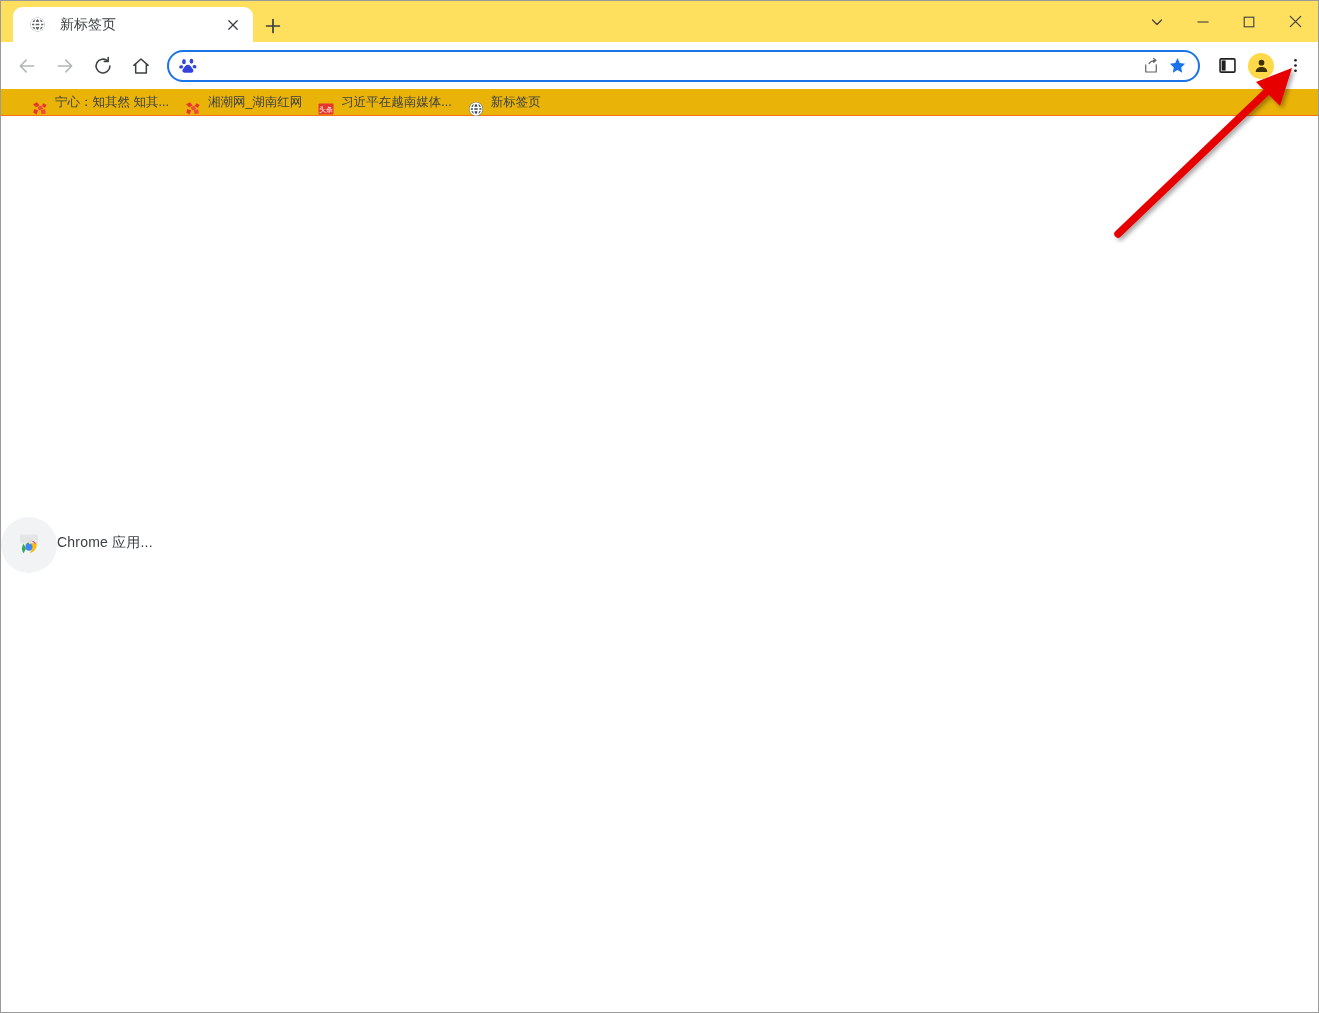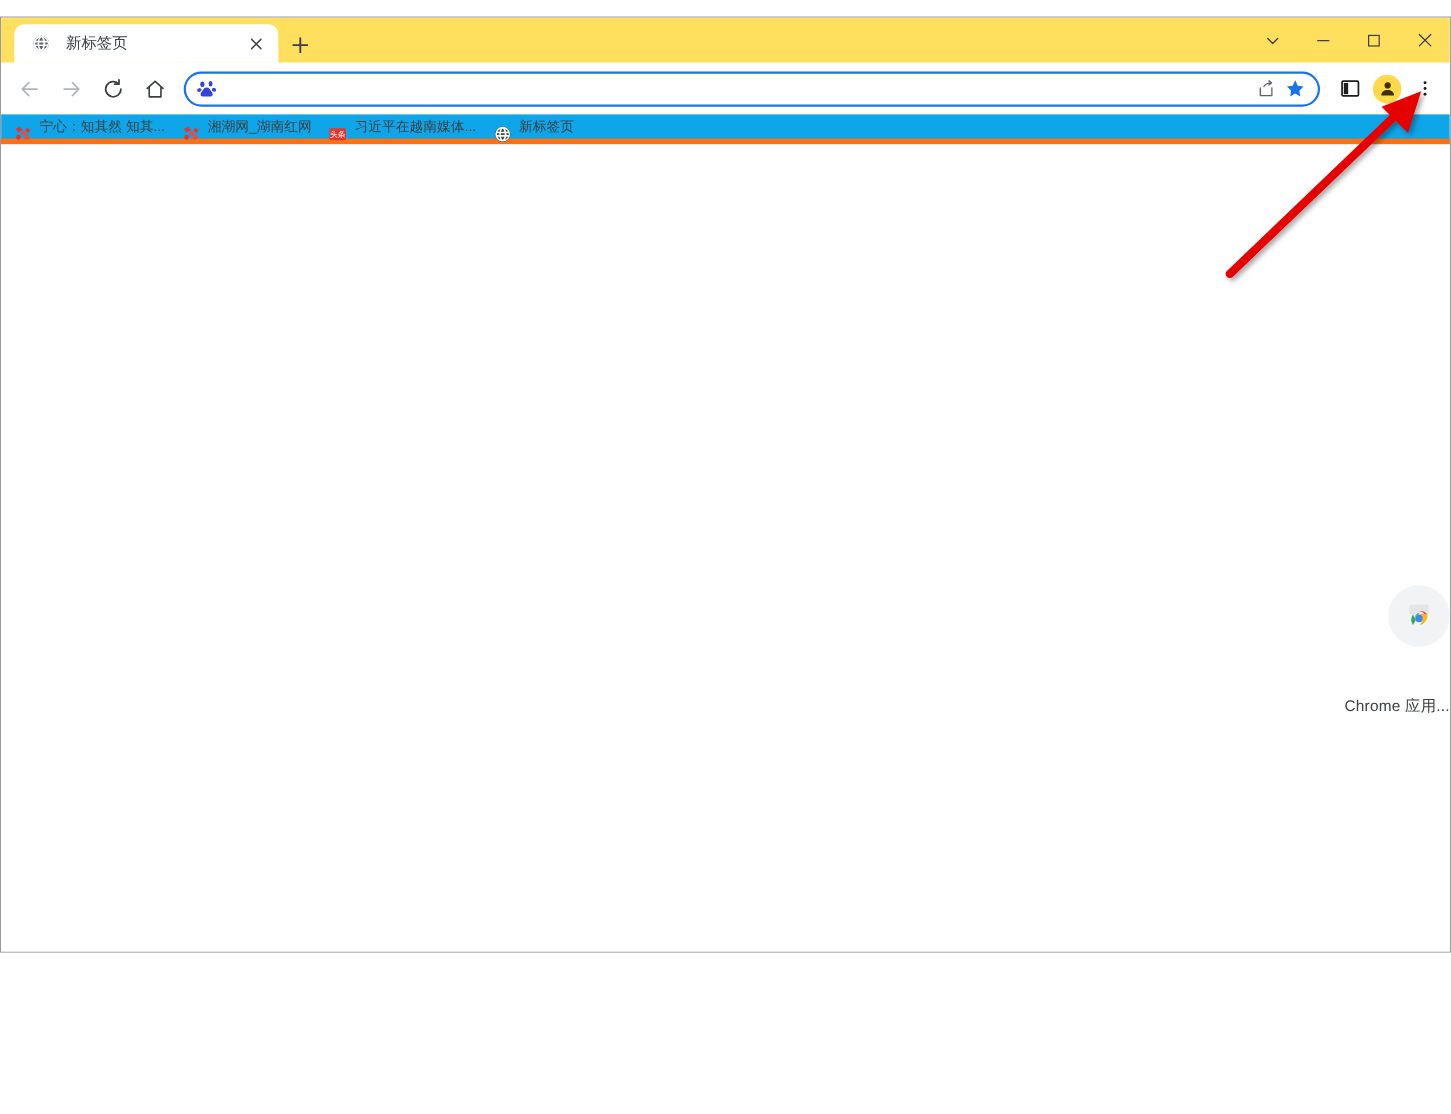--- a/index.html
+++ b/index.html
@@ -11,23 +11,23 @@
     width: 1319px;
     height: 1013px;
     overflow: hidden;
     font-family: "Liberation Sans", "DejaVu Sans", sans-serif;
     -webkit-font-smoothing: antialiased;
   }
 
   
   .window {
     position: absolute;
-    left: 0; top: 15px;
+    left: 0; top: 0;
     width: 1319px;
-    height: 851px;
+    height: 1013px;
     box-sizing: border-box;
     border: 1px solid #9a9a9a;
     background: #ffffff;
     overflow: hidden;
   }
 
   
   .titlebar {
     position: absolute;
     left: 0; top: 0;
@@ -194,26 +194,26 @@
     margin-right: 2px;
   }
 
   
   .bookmarks {
     position: absolute;
     left: 0;
     top: 88px;
     width: 1317px;
     height: 27px;
-    background: #0ea5e9;
-    display: flex;
-    align-items: center;
-    padding-left: 4px;
+    background: #eab308;
+    display: flex;
+    align-items: center;
+    padding-left: 23px;
     box-sizing: border-box;
-    border-bottom: 5px solid #f97316;
+    border-bottom: 1px solid #f97316;
   }
   .bm-item {
     display: flex;
     align-items: center;
     height: 22px;
     padding: 0 8px;
     border-radius: 4px;
     max-width: 170px;
   }
   .bm-icon {
@@ -241,23 +241,22 @@
     height: 895px;
     background: #ffffff;
   }
 
   .apps-shortcut {
     position: absolute;
     left: 0;
     right: 0;
     top: 400px;
     display: flex;
-    flex-direction: column;
-    align-items: flex-end;
-    gap: 28px;
+    flex-direction: row;
+    align-items: flex-start;
   }
   .apps-circle {
     width: 56px;
     height: 56px;
     border-radius: 50%;
     background: #f1f3f4;
     display: flex;
     align-items: center;
     justify-content: center;
   }

